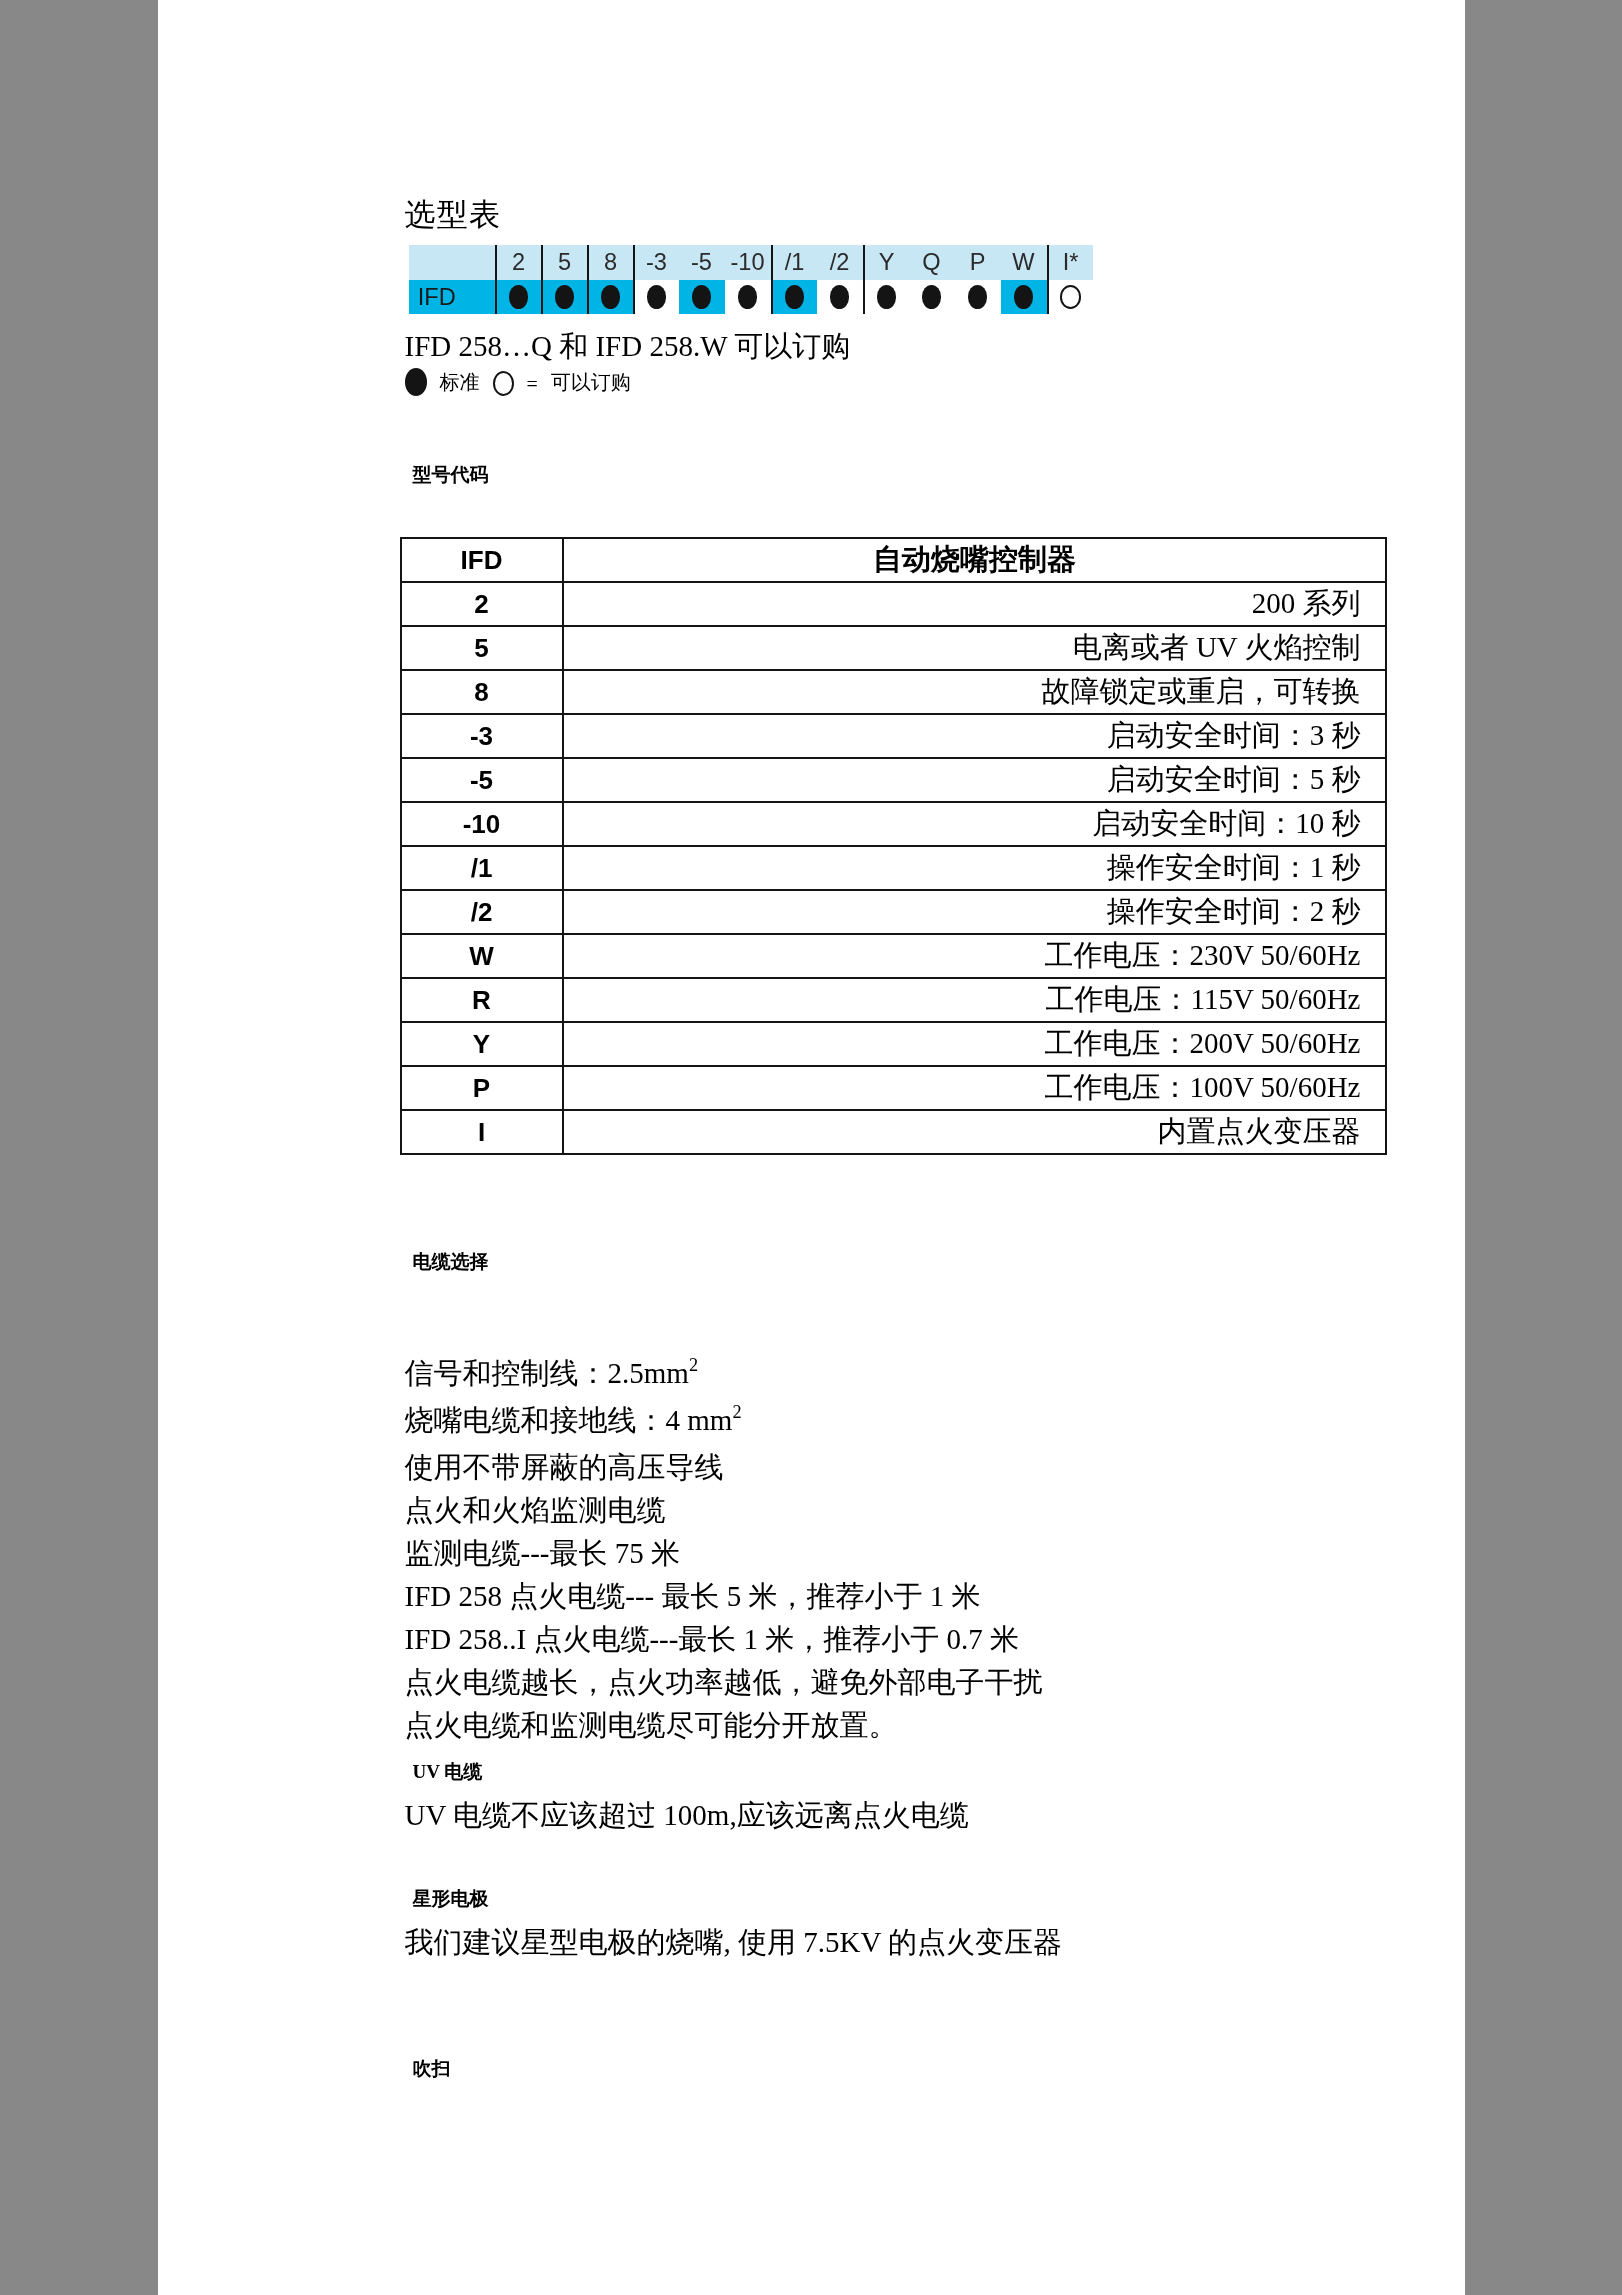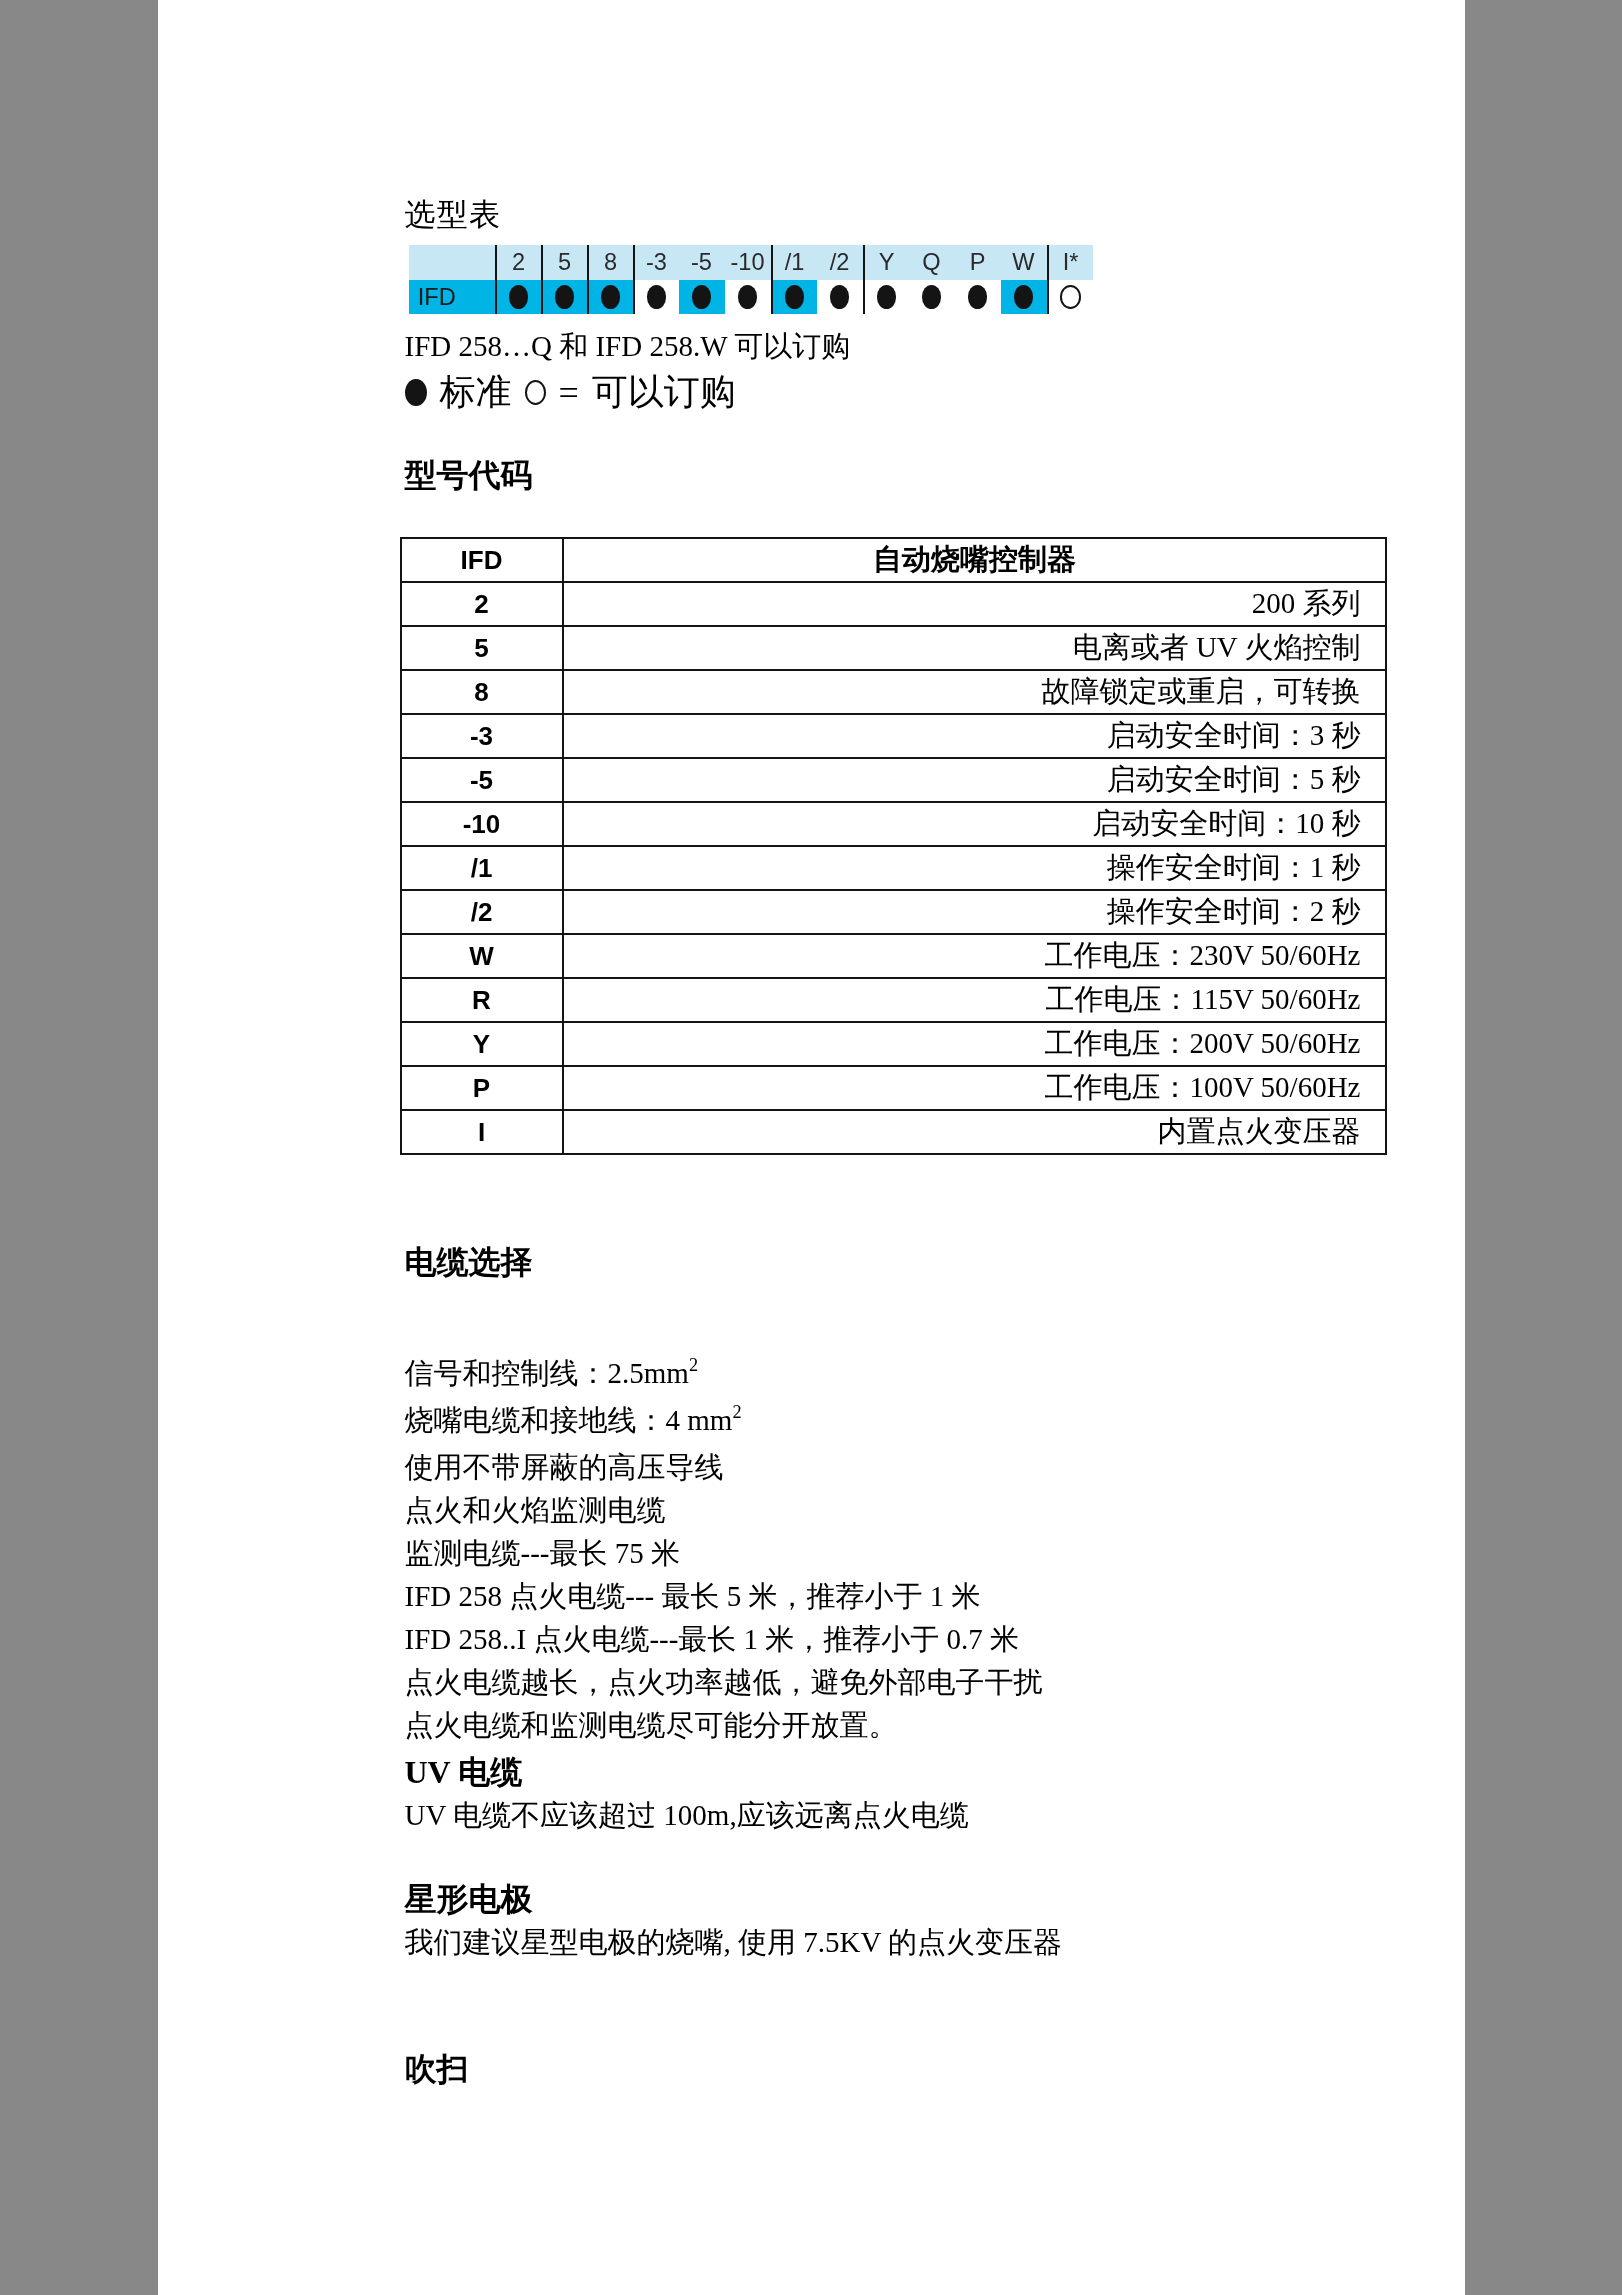--- a/index.html
+++ b/index.html
@@ -84,33 +84,33 @@
   .order-note{
     position:absolute;
     left:247px; top:327px;
     margin:0;
     font-size:29px;
   }
   .legend{
     position:absolute;
     left:247px; top:368px;
     display:flex;
-    align-items:center;
+    align-items:flex-end;
     gap:13px;
-    font-size:36px;
+    font-size:20px;
   }
   .legend .dot{width:22px;height:27.5px;}
   .legend .dot.open{width:17px;height:21px;}
 
   
   .heading{
     position:absolute;
     left:247px;
-    margin:0;
-    font-size:32px;
+    margin:8px;
+    font-size:19px;
     font-weight:700;
   }
   #model-heading{top:454px;}
   #cable-heading{top:1241px;}
   #uv-heading{top:1751px;}
   #star-heading{top:1878px;}
   #purge-heading{top:2048px;}
 
   
   .model-table{

